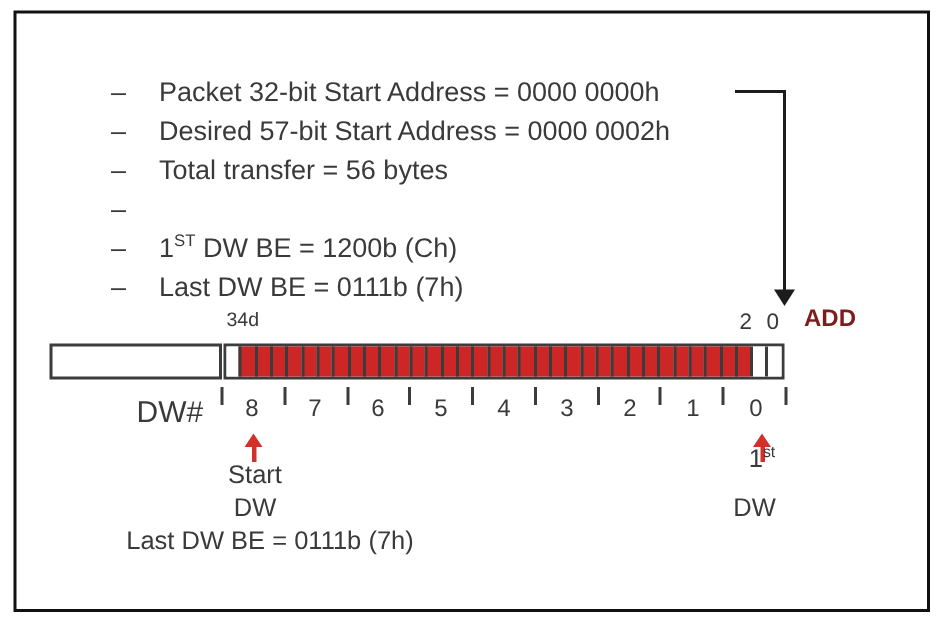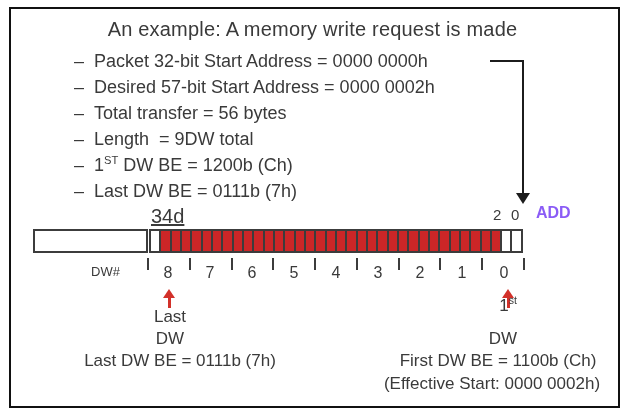--- a/index.html
+++ b/index.html
@@ -11,45 +11,45 @@
     position:absolute;left:9px;top:7px;width:607px;height:397px;
     border:2px solid #111;background:#fff;
   }
   .title{
     position:absolute;left:0;right:8px;top:18px;text-align:center;
     font-size:20px;letter-spacing:.2px;
   }
   .bullets{position:absolute;left:74px;top:48px;font-size:18px;}
   .bullet{display:flex;height:26px;line-height:26px;align-items:flex-start;}
   .dash{width:20px;flex:0 0 20px;}
-  .btext{white-space:pre;}
+  .btext{white-space:pre;margin-left:12px;}
   sup{font-size:0.62em;vertical-align:super;line-height:0;}
   
   .conn-h{position:absolute;left:490px;top:60px;width:34px;height:2px;background:#1c1c1c;}
   .conn-v{position:absolute;left:522px;top:60px;width:2px;height:134px;background:#1c1c1c;}
   .conn-head{position:absolute;left:516px;top:193px;width:0;height:0;
     border-left:7px solid transparent;border-right:7px solid transparent;border-top:11px solid #1c1c1c;}
   
-  .lbl-34d{position:absolute;left:151px;top:205px;font-size:20px;text-decoration:underline;}
+  .lbl-34d{position:absolute;left:151px;top:205px;font-size:13px;}
   .lbl-a2{position:absolute;left:493px;top:206px;font-size:15px;}
   .lbl-a0{position:absolute;left:511px;top:206px;font-size:15px;}
-  .lbl-add{position:absolute;left:536px;top:204px;font-size:16px;font-weight:bold;color:#8b5cf6;}
+  .lbl-add{position:absolute;left:536px;top:204px;font-size:16px;font-weight:bold;color:#7f1d1d;}
   
   .bigbox{position:absolute;left:33px;top:229px;width:115px;height:24px;
     box-sizing:border-box;border:2px solid var(--line,#3c3c3c);background:#fff;}
   .cells{position:absolute;left:149px;top:229px;width:374px;height:24px;
     box-sizing:border-box;border:2px solid var(--line,#3c3c3c);display:flex;background:#fff;}
   .cell{flex:1;background:#fff;}
   .cell + .cell{border-left:2px solid var(--line,#3c3c3c);}
   .cell.red{background:var(--red,#cc2627);}
   
   .ticks{position:absolute;left:147px;top:258px;width:378px;height:12px;
     display:flex;justify-content:space-between;}
   .tick{width:2px;height:12px;background:var(--line,#3c3c3c);}
-  .dwlabel{position:absolute;left:91px;top:264px;font-size:13px;}
+  .dwlabel{position:absolute;left:91px;top:264px;font-size:20px;}
   .dwnums{position:absolute;left:147px;top:264px;width:378px;display:flex;font-size:16px;}
   .dwnums span{flex:1;text-align:center;}
   
   .up-arrow{position:absolute;width:12px;}
   .up-arrow .head{width:0;height:0;margin:0 auto;
     border-left:6px solid transparent;border-right:6px solid transparent;
     border-bottom:9px solid var(--arrow,#d2312a);}
   .up-arrow .stem{width:3px;height:10px;margin:0 auto;background:var(--arrow,#d2312a);}
   .arrow-last{left:163px;top:289px;}
   .arrow-first{left:502px;top:289px;}
@@ -62,38 +62,36 @@
   .ann-first-2{left:503px;top:329px;}
   .ann-first-3{left:498px;top:351px;}
   .ann-first-4{left:492px;top:374px;}
 </style>
 </head>
 <body>
 
 <div class="canvas" style="--red: #cc2627; --arrow: #d2312a; --line: #3c3c3c; --text: #3a3a3a;">
   <div class="frame"></div>
 
-  <div class="title">An example: A memory write request is made</div>
 
   <div class="bullets">
     <div class="bullet">
       <span class="dash">–</span>
       <span class="btext">Packet 32-bit Start Address = 0000 0000h</span>
     </div>
     <div class="bullet">
       <span class="dash">–</span>
       <span class="btext">Desired 57-bit Start Address = 0000 0002h</span>
     </div>
     <div class="bullet">
       <span class="dash">–</span>
       <span class="btext">Total transfer = 56 bytes</span>
     </div>
     <div class="bullet">
       <span class="dash">–</span>
-      <span class="btext">Length  = 9DW total</span>
     </div>
     <div class="bullet">
       <span class="dash">–</span>
       <span class="btext"><span>1</span><sup>ST</sup><span> DW BE = 1200b (Ch)</span></span>
     </div>
     <div class="bullet">
       <span class="dash">–</span>
       <span class="btext">Last DW BE = 0111b (7h)</span>
     </div>
   </div>
@@ -174,21 +172,19 @@
 
   <div class="up-arrow arrow-last">
     <div class="head"></div>
     <div class="stem"></div>
   </div>
   <div class="up-arrow arrow-first">
     <div class="head"></div>
     <div class="stem"></div>
   </div>
 
-  <div class="ann ann-last-1">Last</div>
+  <div class="ann ann-last-1">Start</div>
   <div class="ann ann-last-2">DW</div>
   <div class="ann ann-last-3">Last DW BE = 0111b (7h)</div>
 
   <div class="ann ann-first-1"><span>1</span><sup>st</sup></div>
   <div class="ann ann-first-2">DW</div>
-  <div class="ann ann-first-3">First DW BE = 1100b (Ch)</div>
-  <div class="ann ann-first-4">(Effective Start: 0000 0002h)</div>
 </div>
 
 </body></html>

